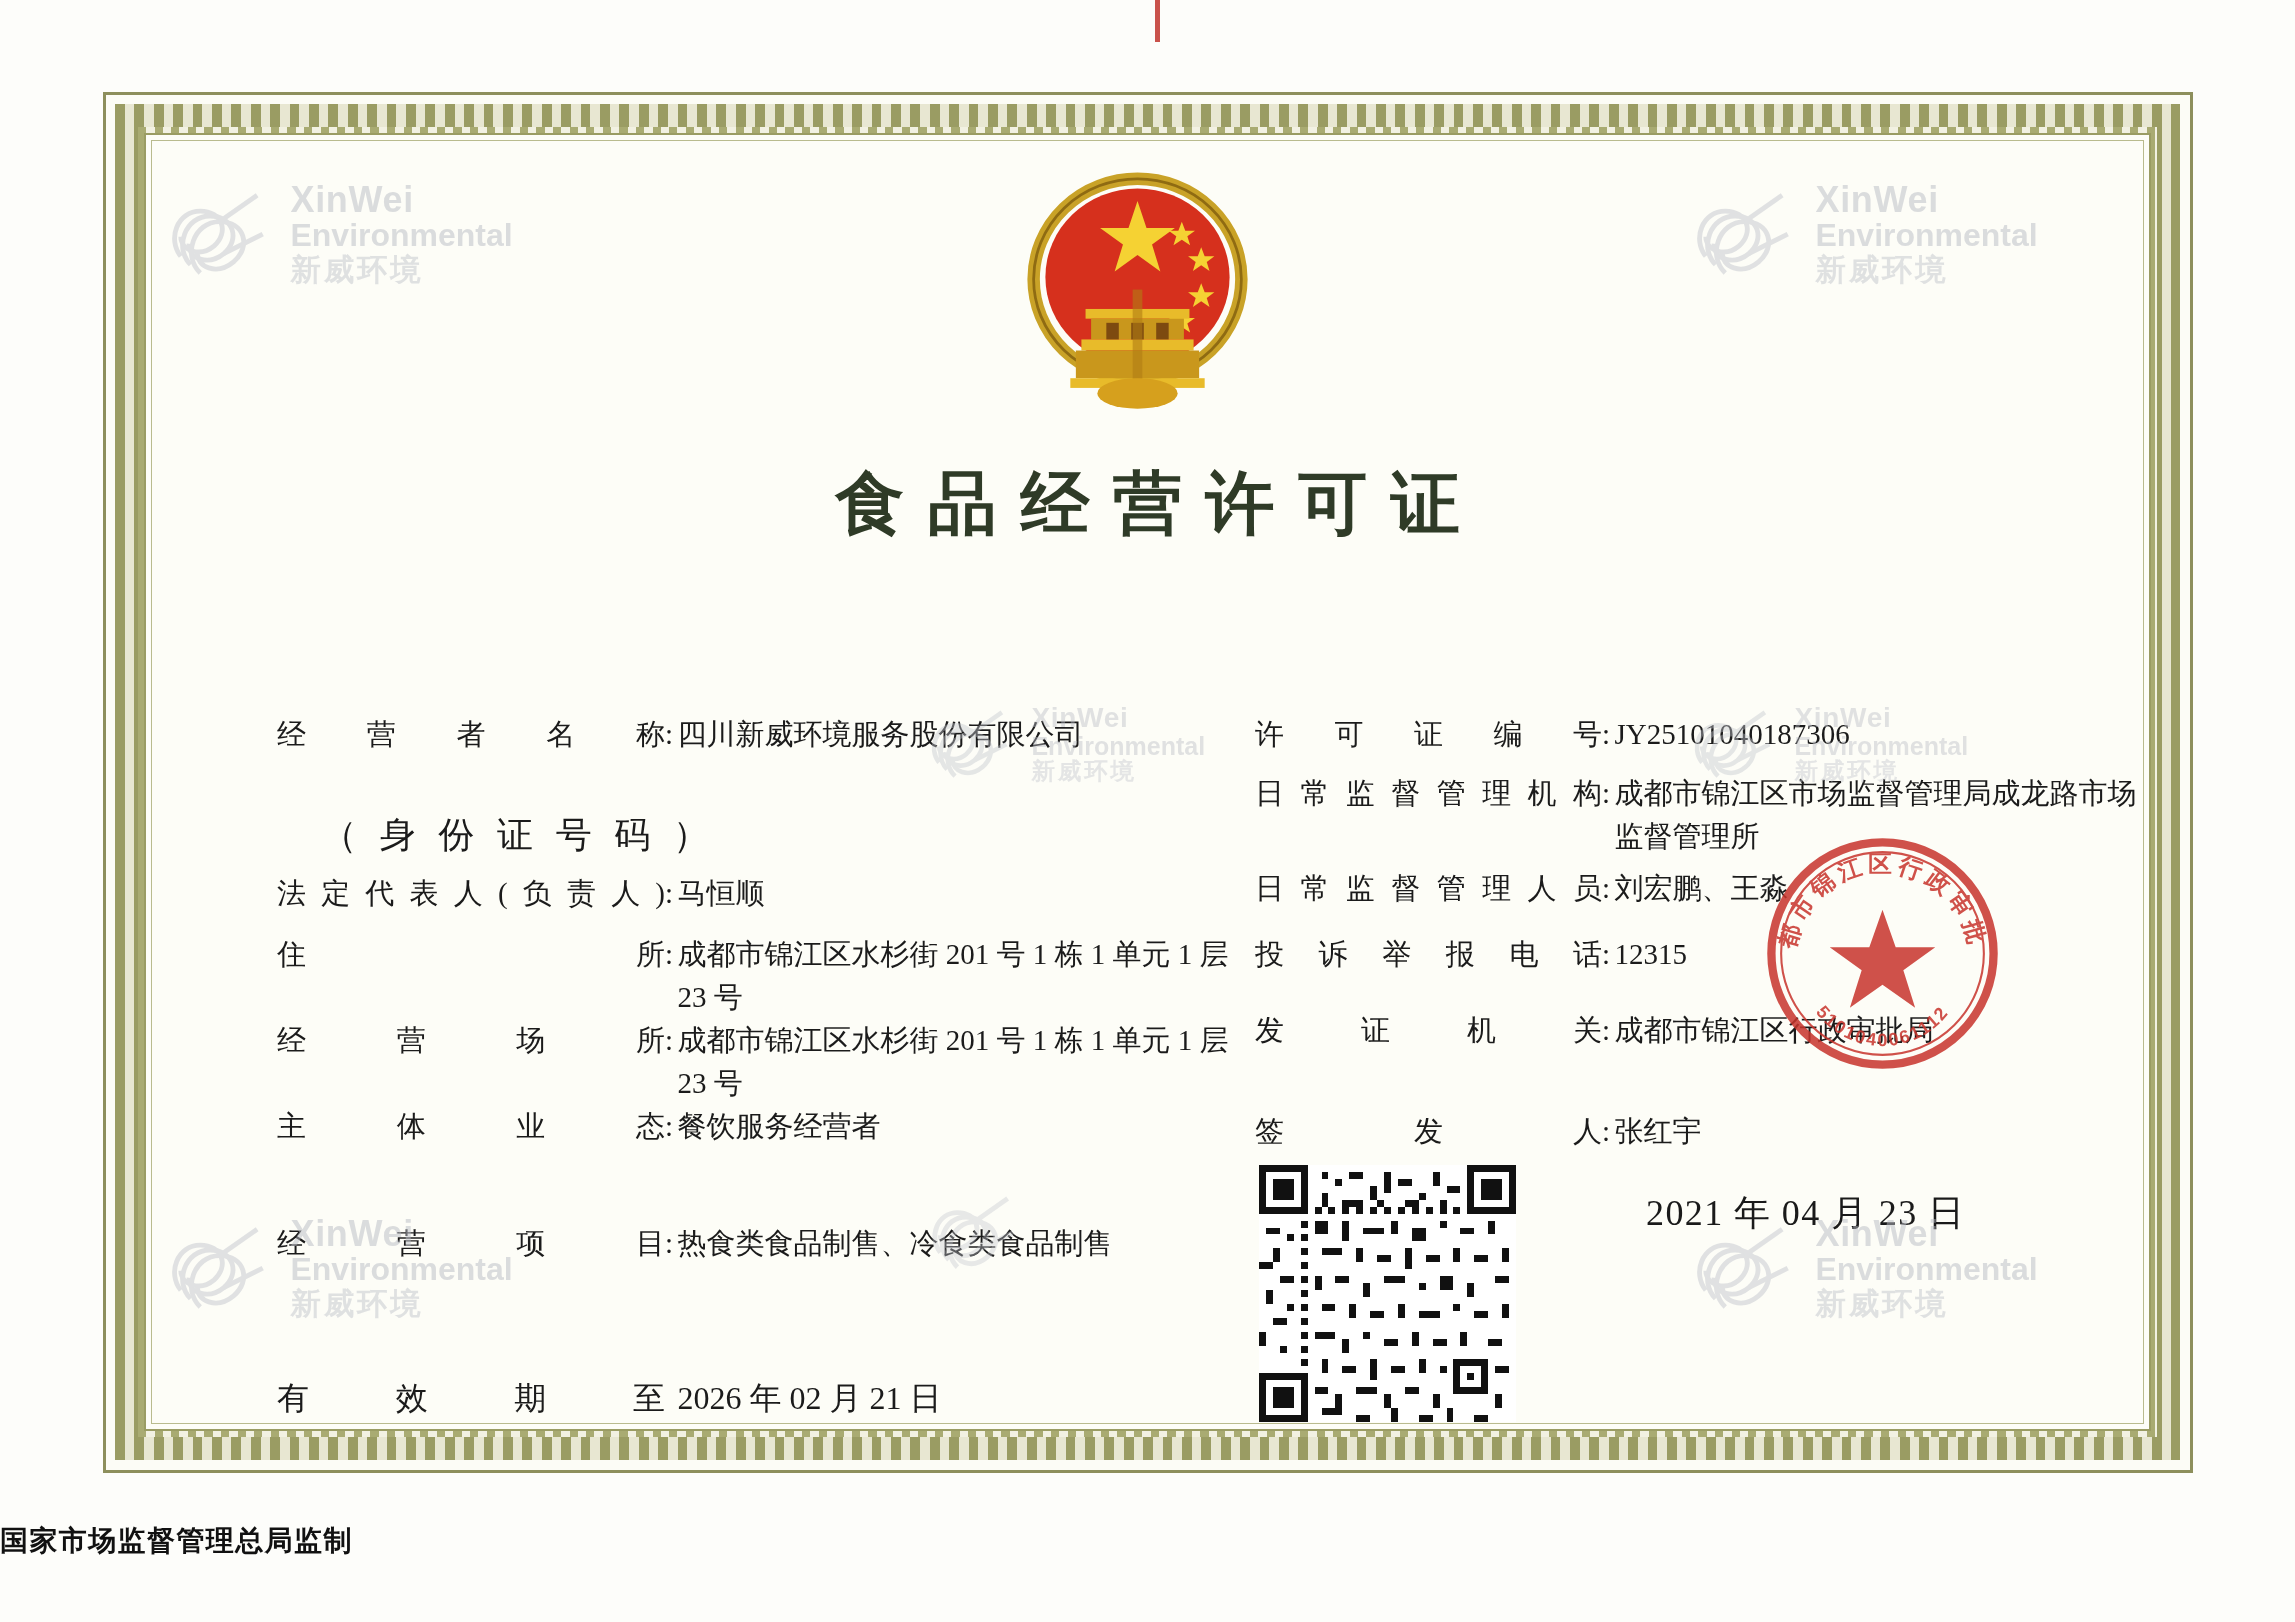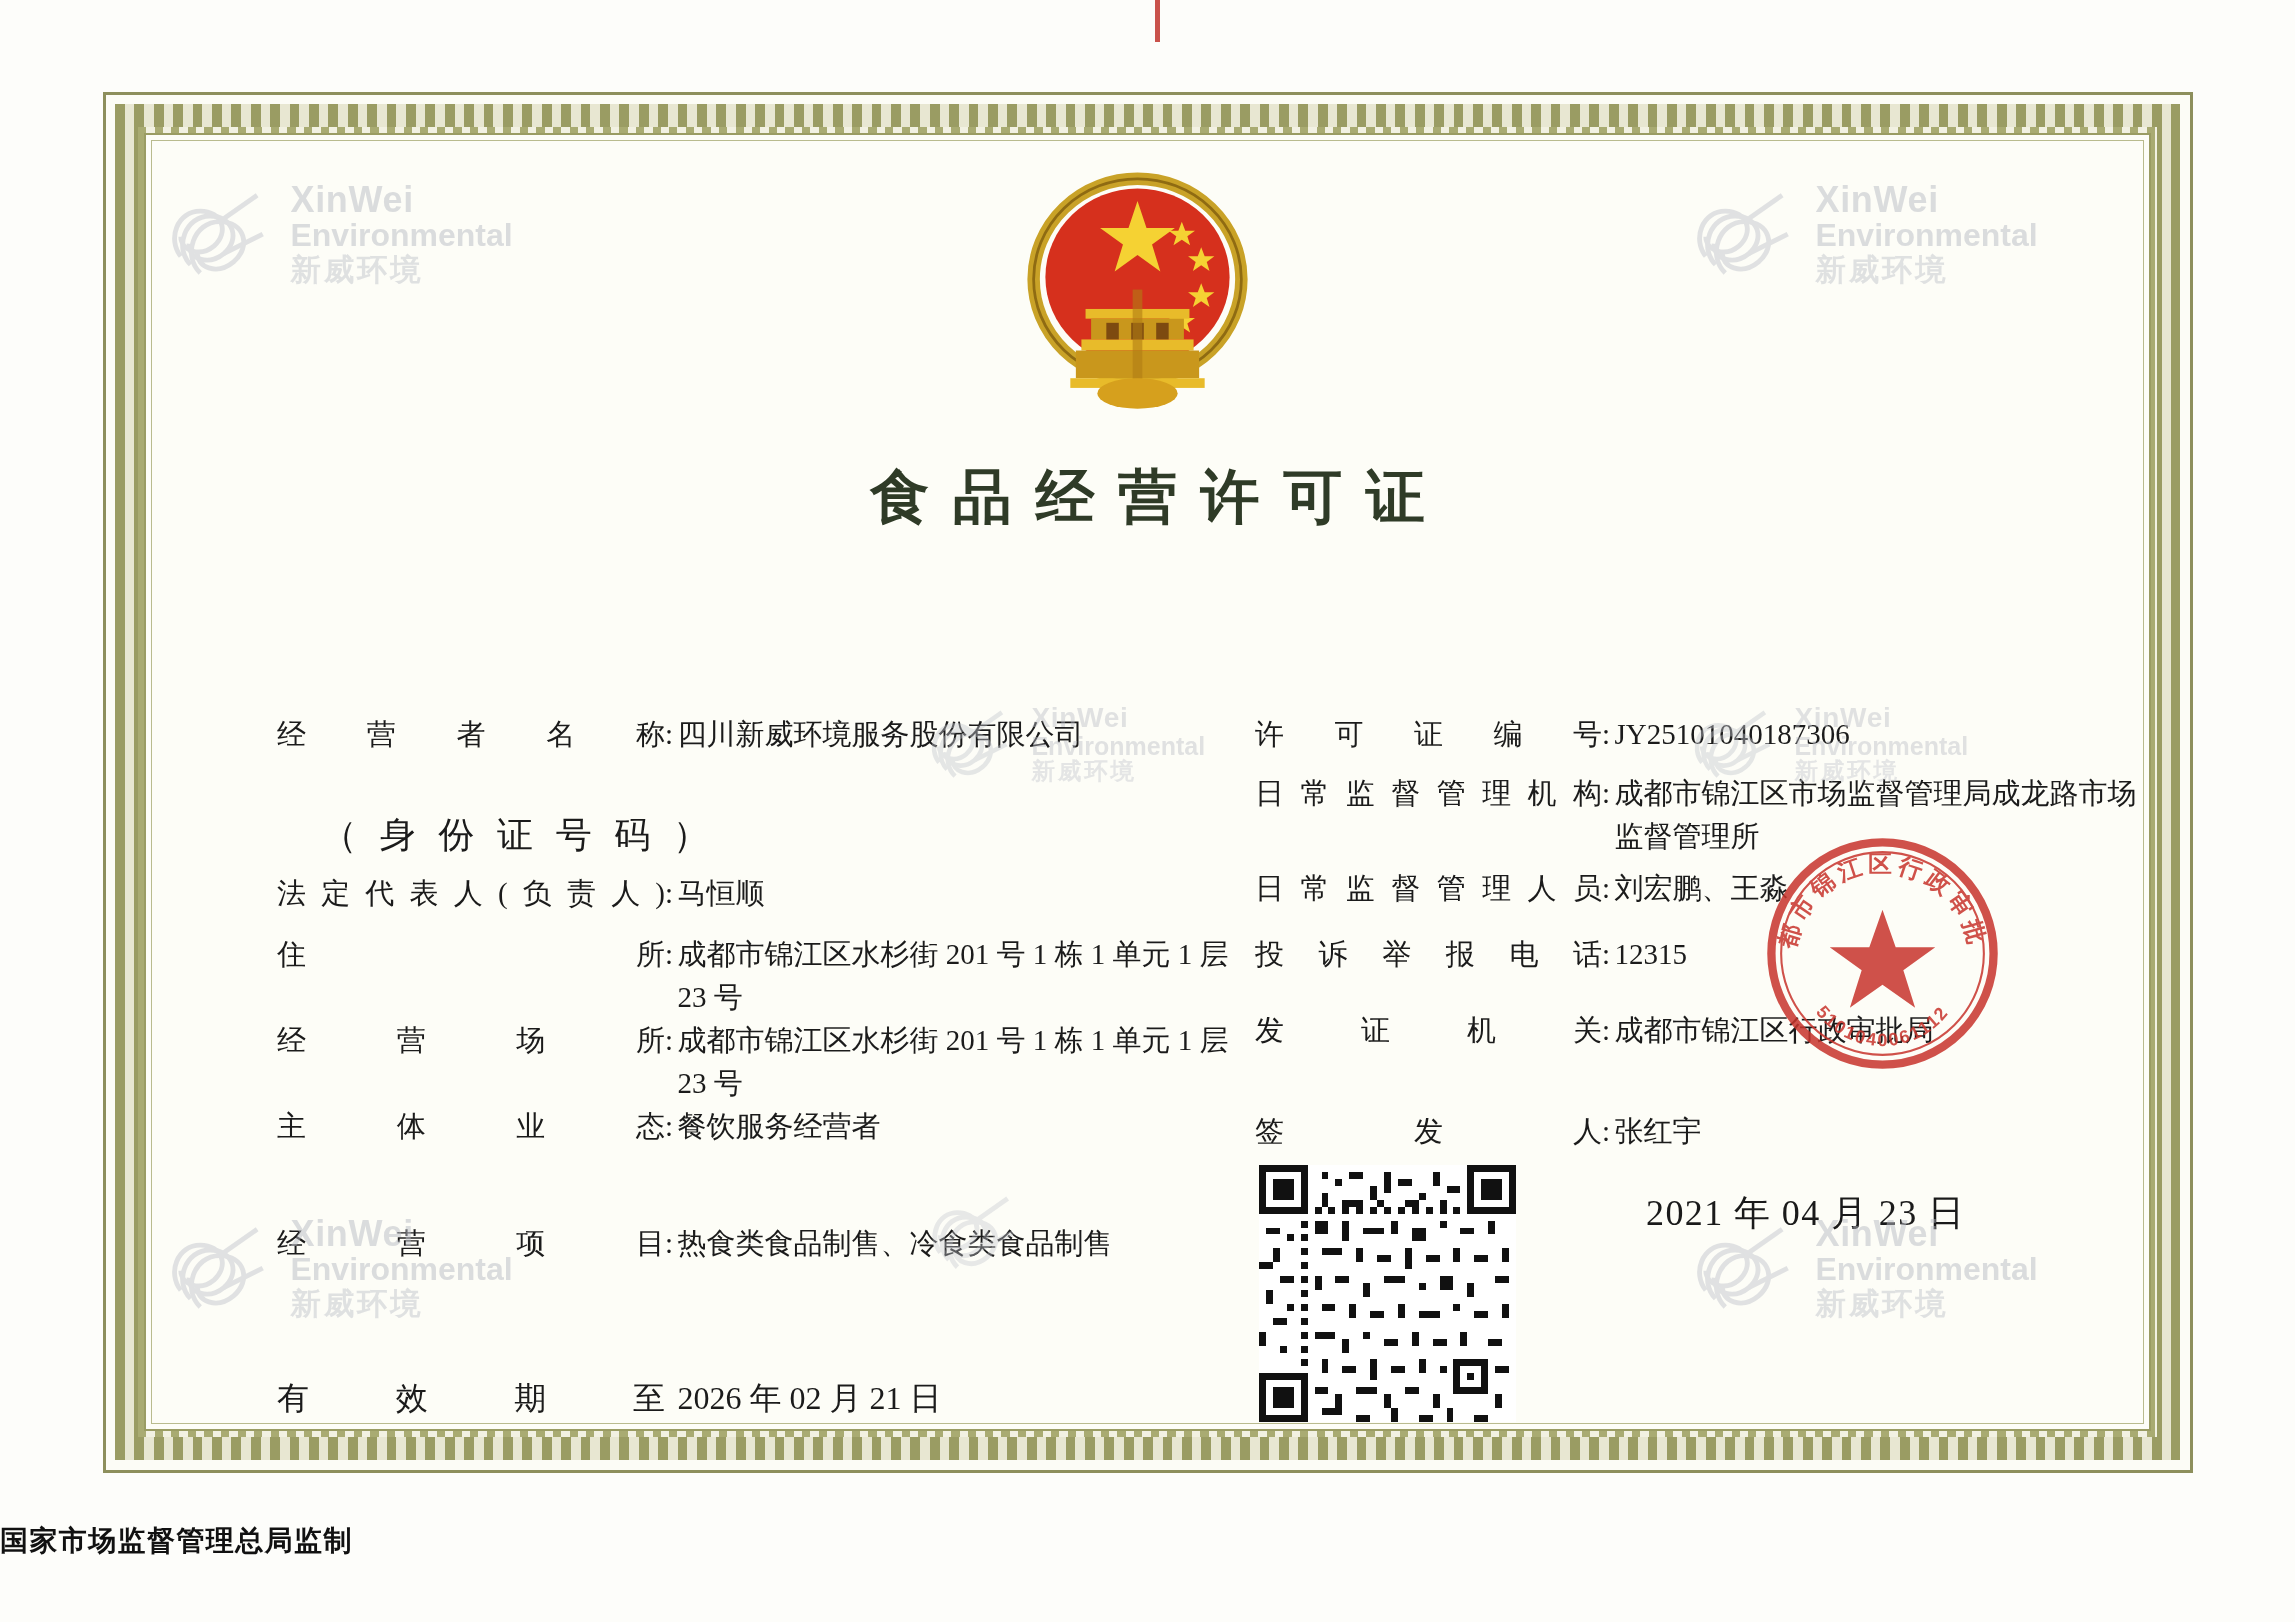--- a/index.html
+++ b/index.html
@@ -89,21 +89,21 @@
   .emblem-wrap svg { display: block; }
 
   
   .doc-title {
     position: absolute;
     left: 0;
     top: 458px;
     width: 2295px;
     text-align: center;
     font-family: "DejaVu Serif", serif;
-    font-size: 59px;
+    font-size: 69px;
     font-weight: 700;
     letter-spacing: 23.6px;
     color: #2f3b27;
     text-indent: 23.6px;
   }
 
   
   .field {
     position: absolute;
     font-size: 29px;

